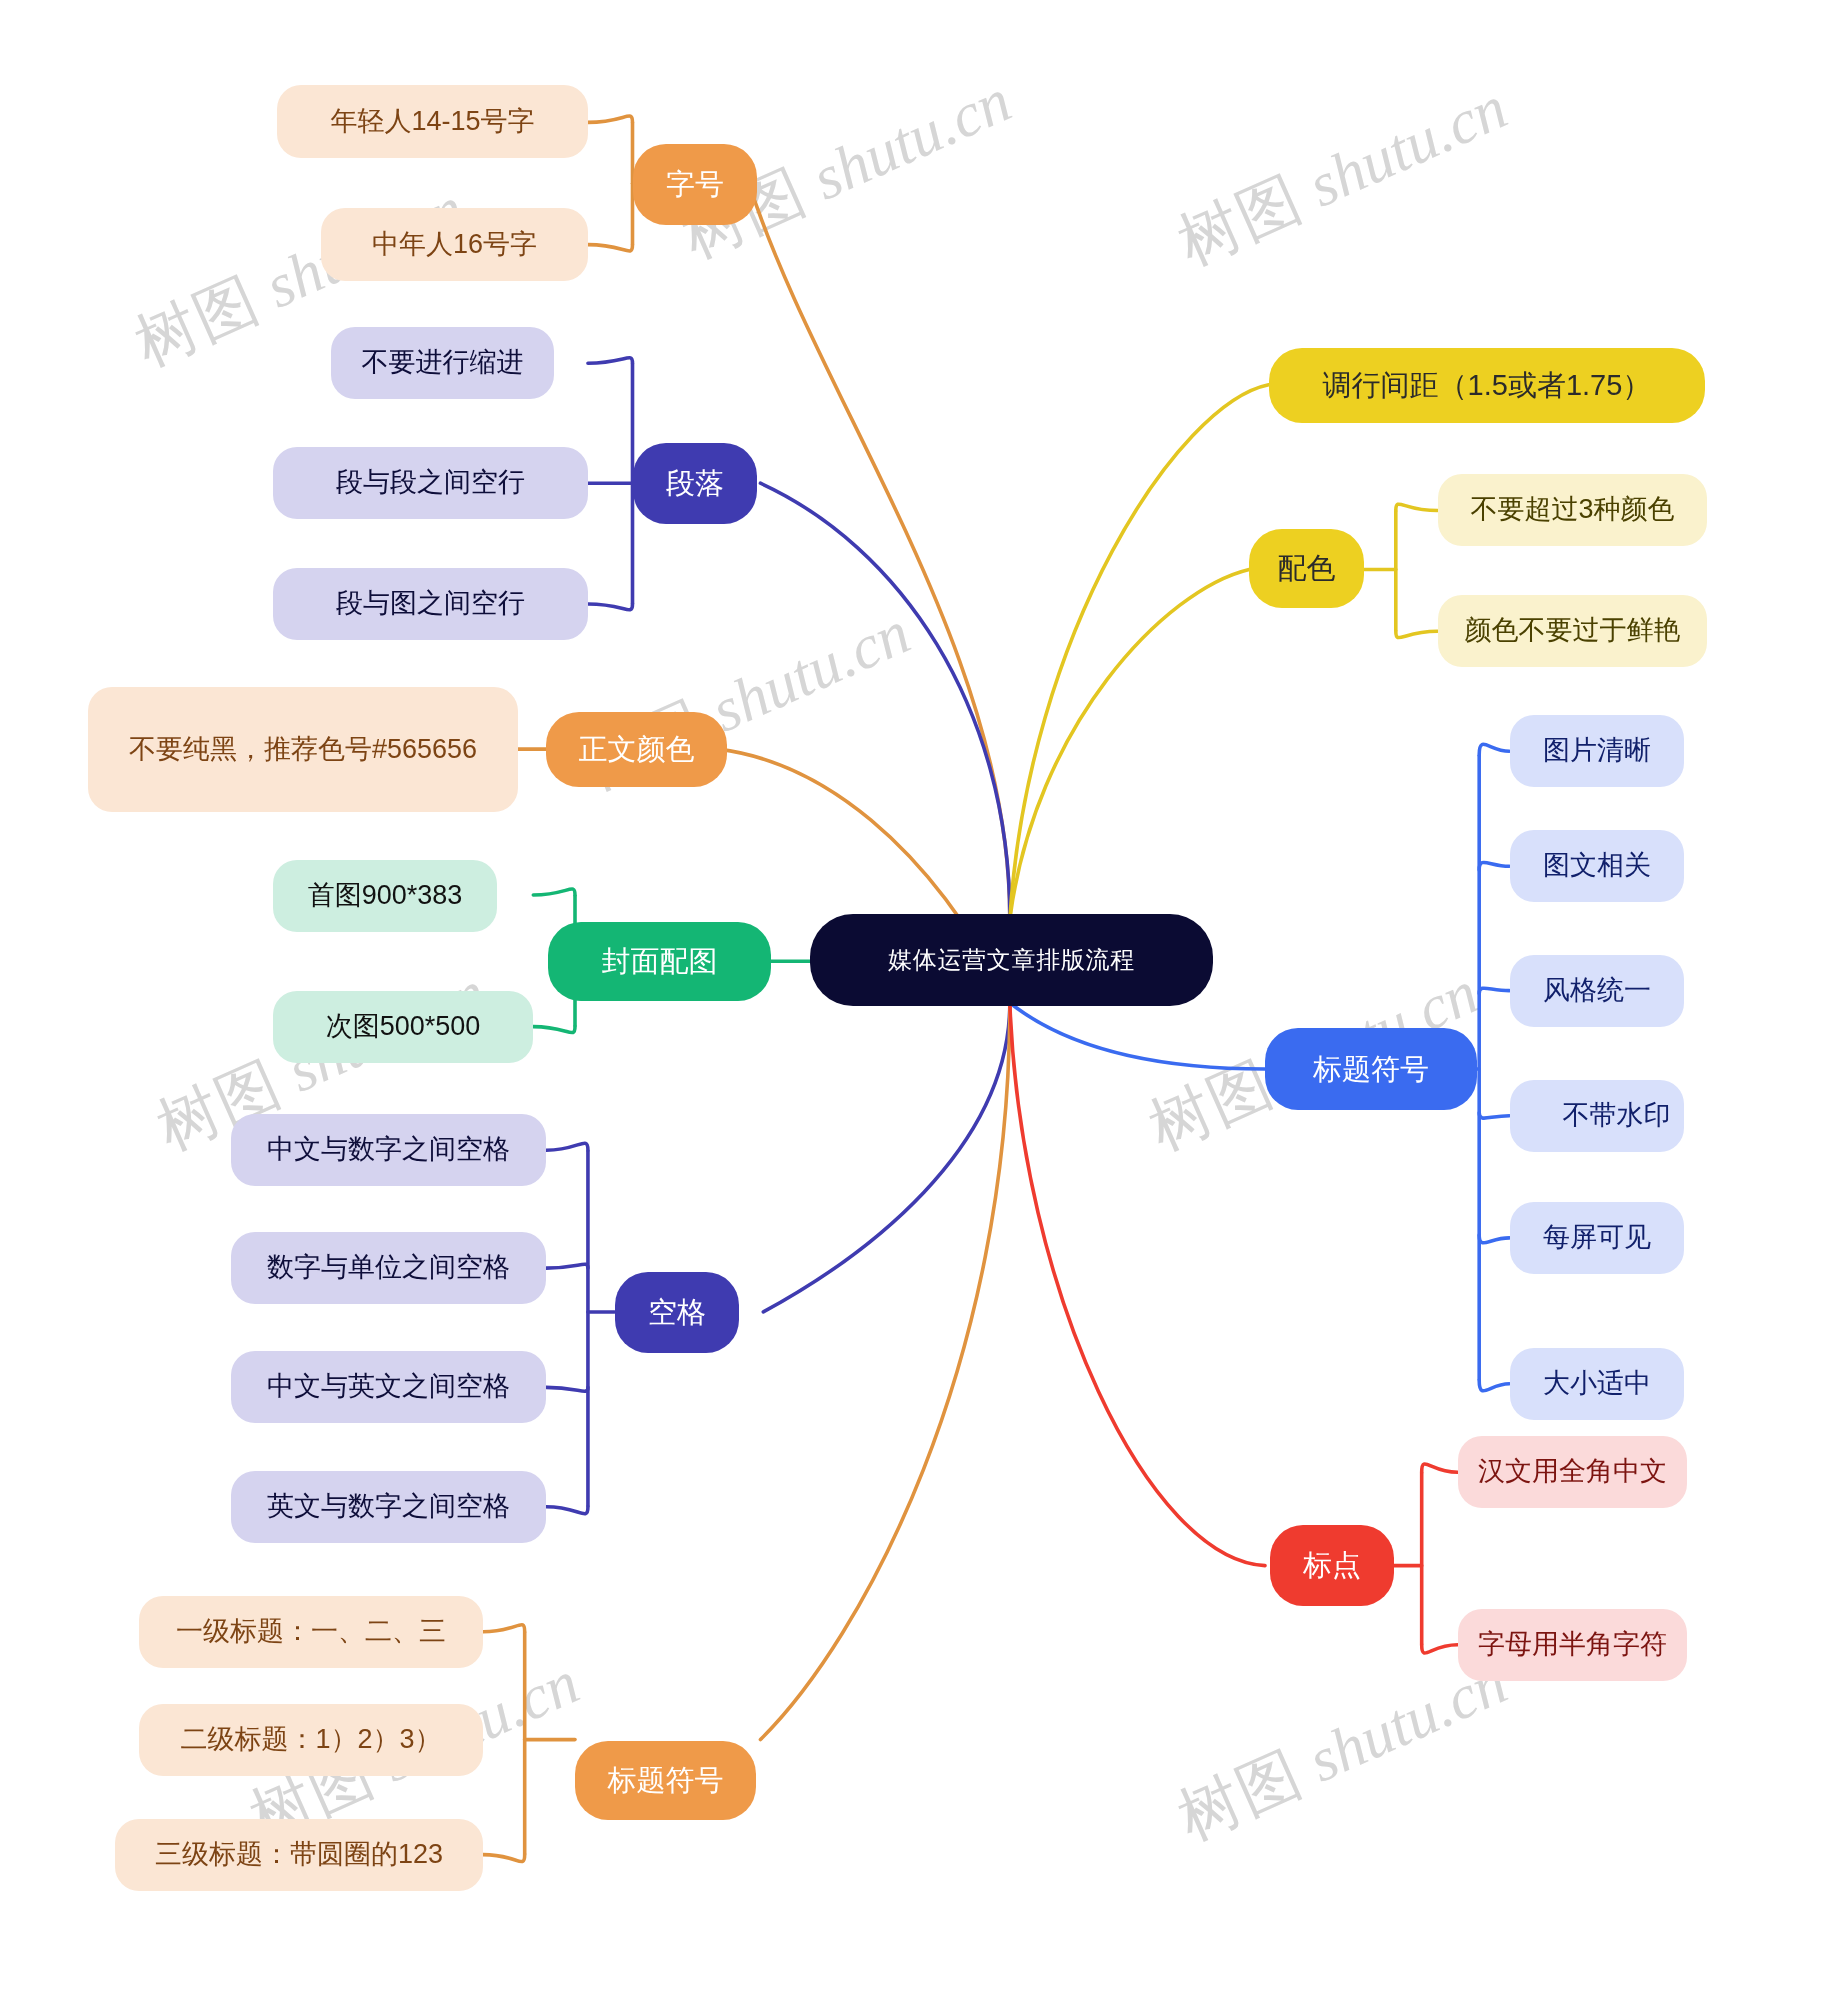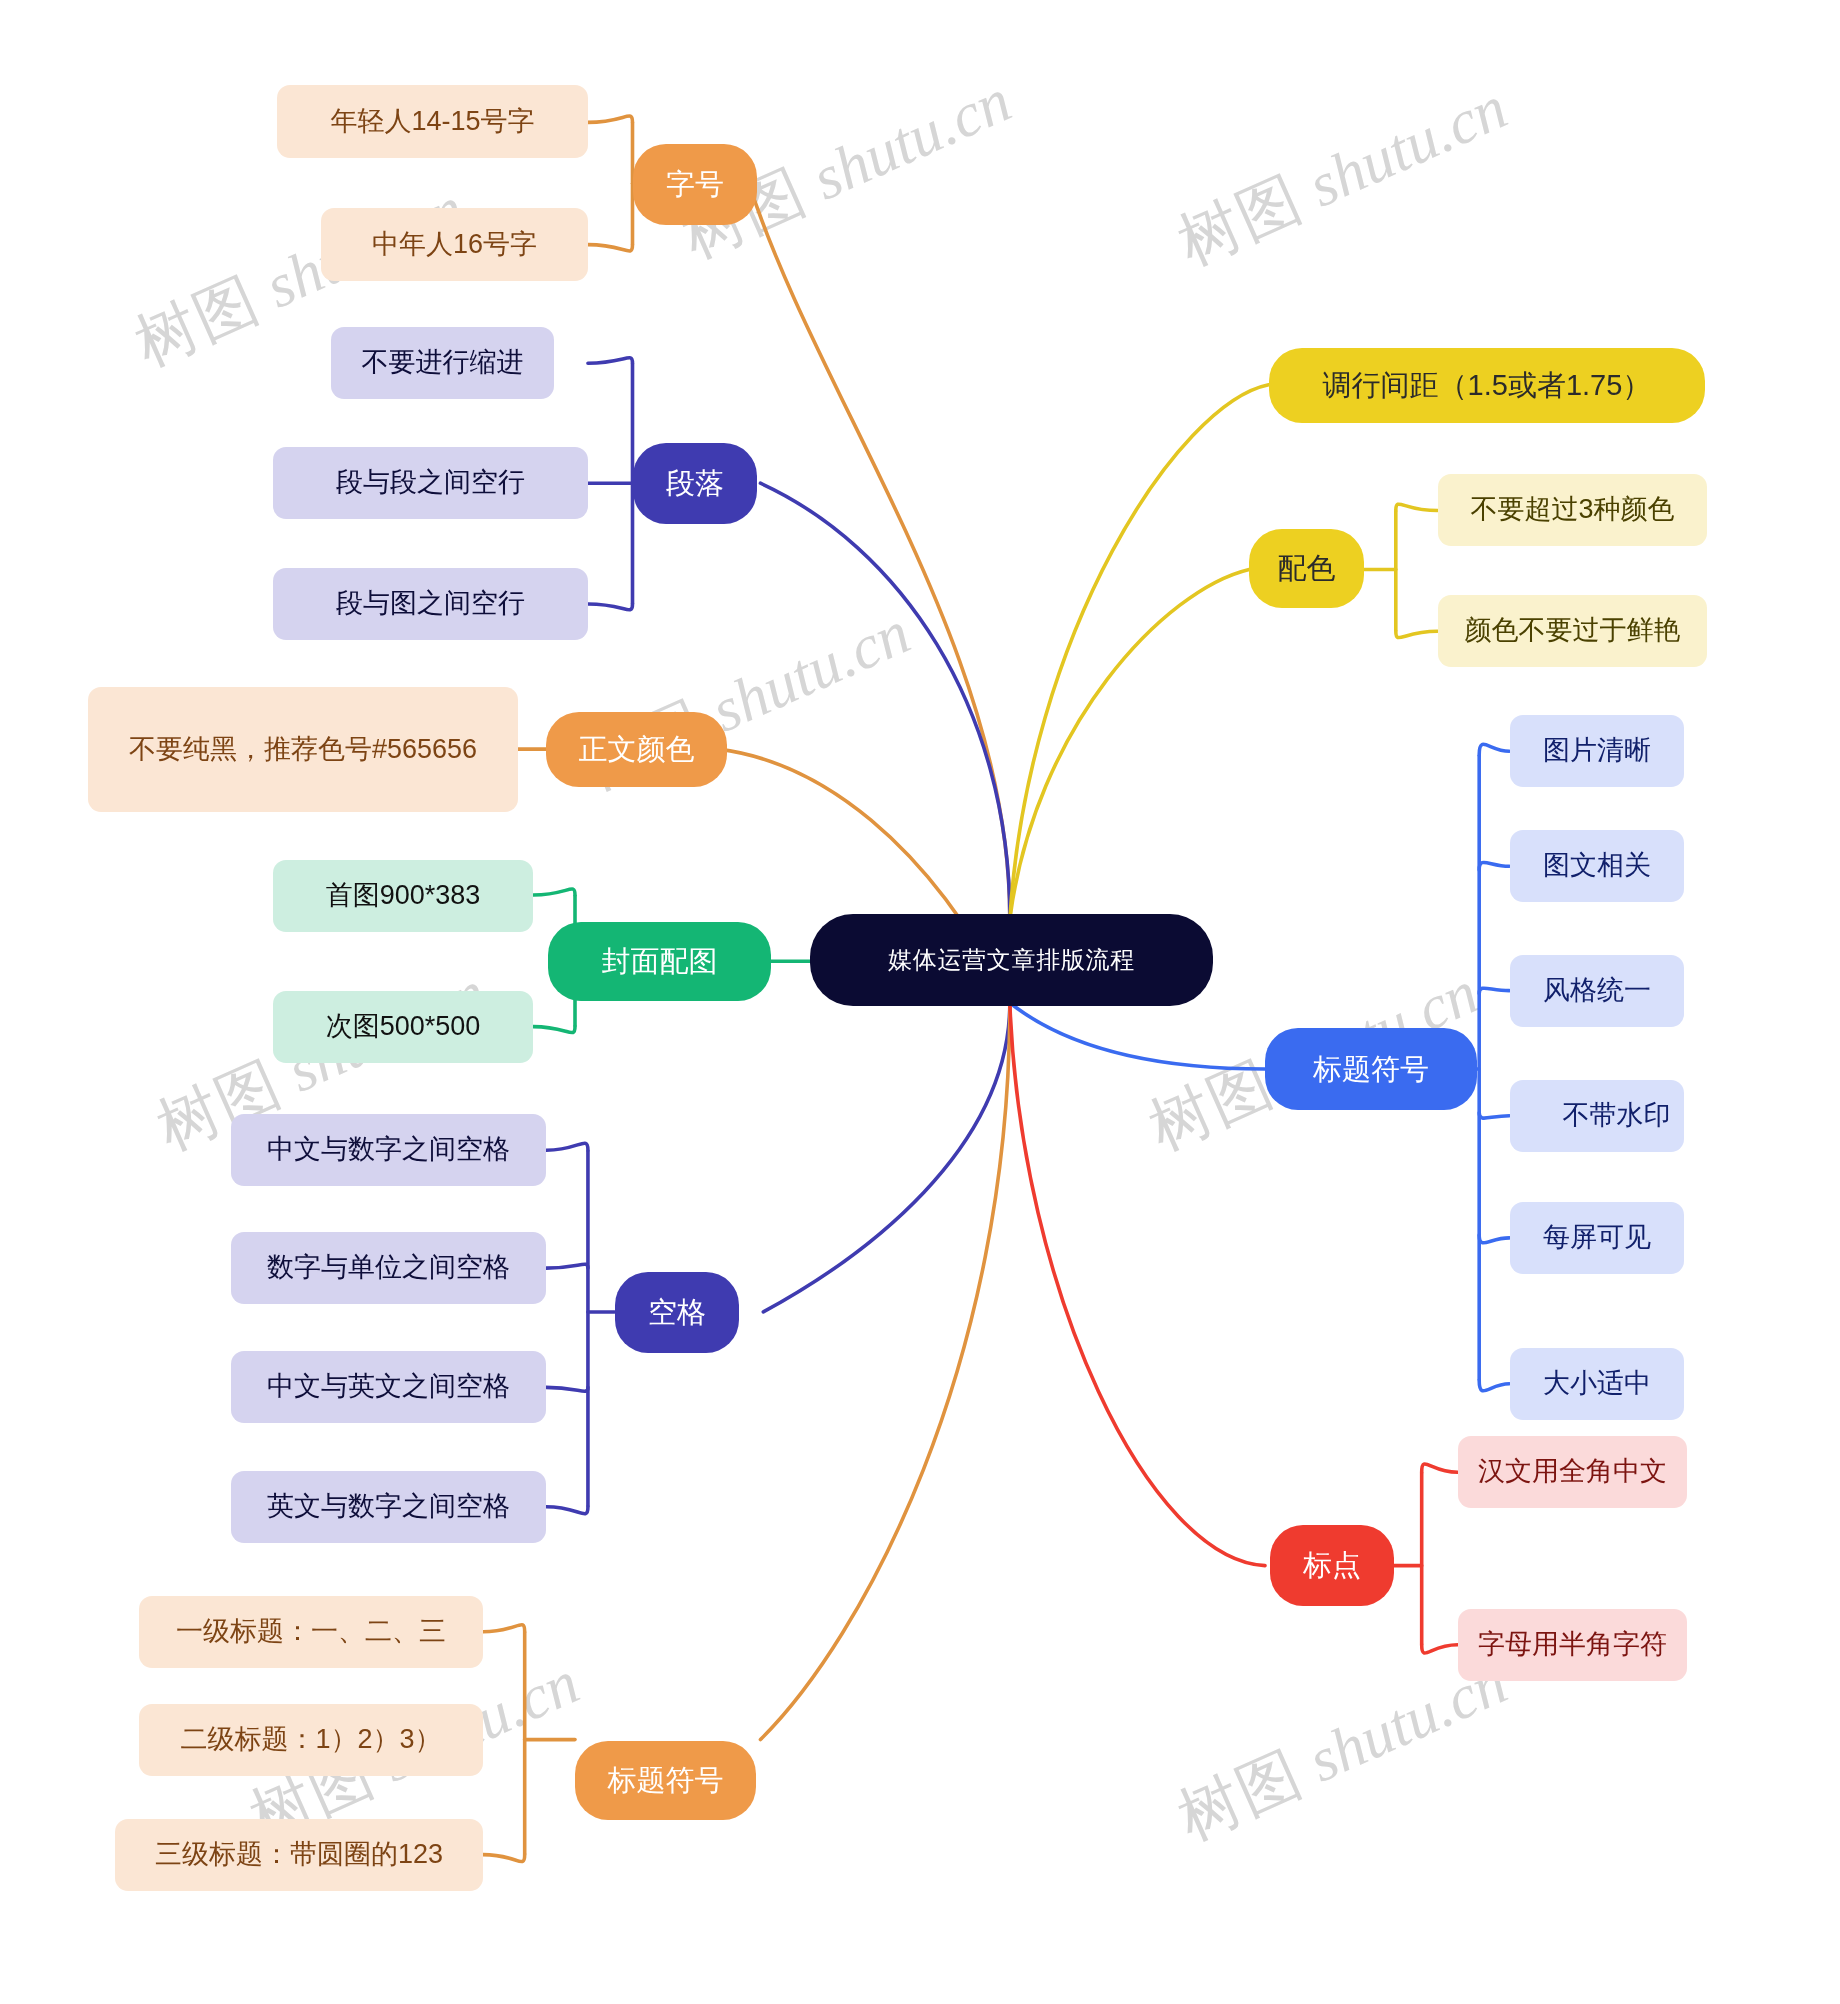--- a/index.html
+++ b/index.html
@@ -50,21 +50,21 @@
   }
 
   .branch{
     border-radius:33px;
     font-size:29px;color:#ffffff;
     z-index:5;
   }
   .branch.dark-text{color:#2b2b2b;}
 
   .leaf{
-    border-radius:13px;
+    border-radius:24px;
     font-size:27px;
     z-index:3;
   }
 
   
   .c-orange{background:#ef9a49;}
   .c-orange-lite{background:#fbe6d4;color:#7d4414;}
   .c-indigo{background:#3f3bb0;}
   .c-indigo-lite{background:#d5d3ef;color:#0e0e3a;}
   .c-green{background:#14b674;}
@@ -218,21 +218,21 @@
   <div class="node branch c-orange" style="left:546px;top:712px;width:181px;height:75px;">
     <span>正文颜色</span>
   </div>
   <div class="node leaf c-orange-lite" style="left:88px;top:687px;width:430px;height:125px;">
     <span>不要纯黑，推荐色号#565656</span>
   </div>
 
   <div class="node branch c-green" style="left:548px;top:922px;width:223px;height:79px;">
     <span>封面配图</span>
   </div>
-  <div class="node leaf c-green-lite" style="left:273px;top:860px;width:260px;height:72px;">
+  <div class="node leaf c-green-lite" style="left:273px;top:860px;width:224px;height:72px;">
     <span>首图900*383</span>
   </div>
   <div class="node leaf c-green-lite" style="left:273px;top:991px;width:260px;height:72px;">
     <span>次图500*500</span>
   </div>
 
   <div class="node branch c-indigo" style="left:615px;top:1272px;width:124px;height:81px;">
     <span>空格</span>
   </div>
   <div class="node leaf c-indigo-lite" style="left:231px;top:1114px;width:315px;height:72px;">

